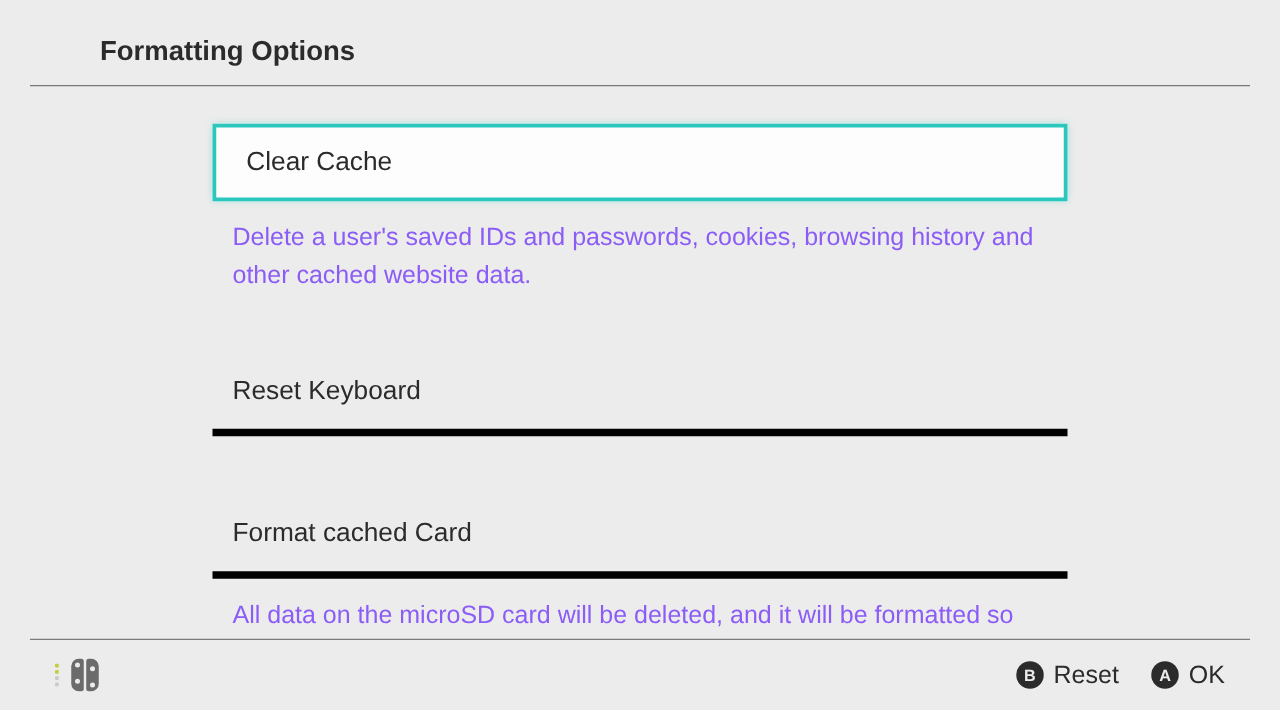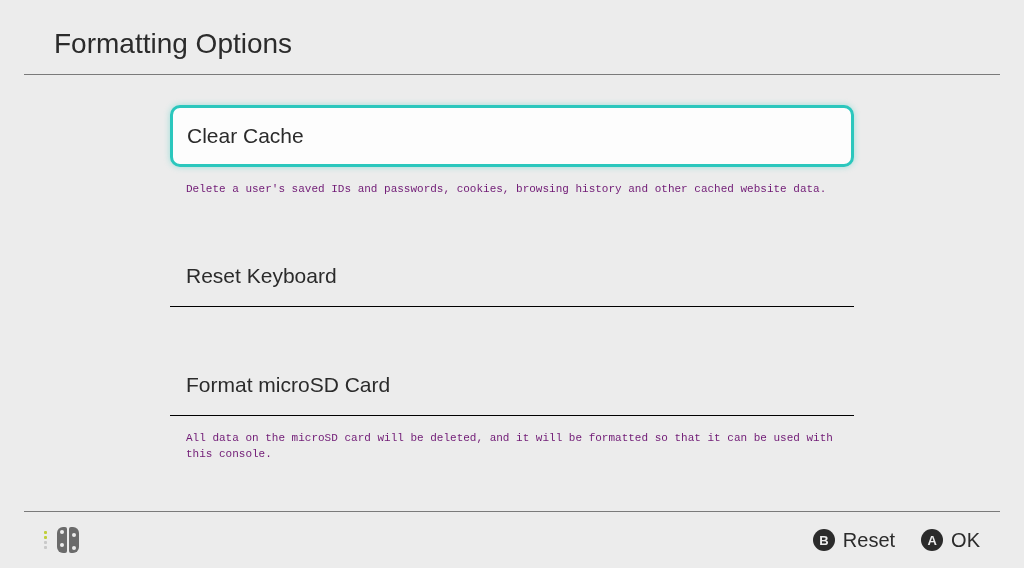--- a/index.html
+++ b/index.html
@@ -14,58 +14,58 @@
     .screen {
       width: 100%;
       height: 100%;
       display: flex;
       flex-direction: column;
     }
     .header {
       padding: 28px 0 14px 54px;
     }
     .header-title {
-      font-size: 28px;
-      font-weight: 400;
-      color: #2b2b2b;
+      font-size: 22px;
+      font-weight: 700;
+      color: #2b2b2b;
+      margin-left: 26px;
     }
     .divider-top {
       height: 1px;
       background: #7a7a7a;
       margin: 0 24px;
     }
     .content {
       flex: 1;
       padding: 30px 170px 0 170px;
       overflow: hidden;
     }
     .option-block {
       margin-bottom: 48px;
     }
     .option-item {
       background: transparent;
       padding: 18px 16px;
       font-size: 21px;
       color: #2b2b2b;
       cursor: pointer;
-      border-bottom: 1px solid #000000;
+      border-bottom: 6px solid #000000;
     }
     .option-item.selected {
       background: #fdfdfd;
       border: 3px solid #2bc7bd;
-      border-radius: 10px;
+      border-radius: 0;
       box-shadow: 0 0 6px rgba(43,199,189,0.4);
-      padding: 16px 14px;
+      padding: 16px 24px;
     }
     .option-desc {
-      font-size: 11px;
-      color: #701a75;
+      font-size: 20px;
+      color: #8b5cf6;
       line-height: 1.5;
       padding: 14px 16px 0 16px;
-      font-family: Liberation Mono, monospace;
     }
     .footer-divider {
       height: 1px;
       background: #7a7a7a;
       margin: 0 24px;
     }
     .footer {
       height: 56px;
       display: flex;
       align-items: center;
@@ -166,21 +166,21 @@
     </div>
 
     <div class="option-block">
       <div class="option-item">
         <span>Reset Keyboard</span>
       </div>
     </div>
 
     <div class="option-block">
       <div class="option-item">
-        <span>Format microSD Card</span>
+        <span>Format cached Card</span>
       </div>
       <div class="option-desc">All data on the microSD card will be deleted, and it will be formatted so that it can be used with this console.</div>
     </div>
 
   </div>
 
   <div class="footer-divider"></div>
   <div class="footer">
     <div class="footer-left">
       <div class="signal-bars">

